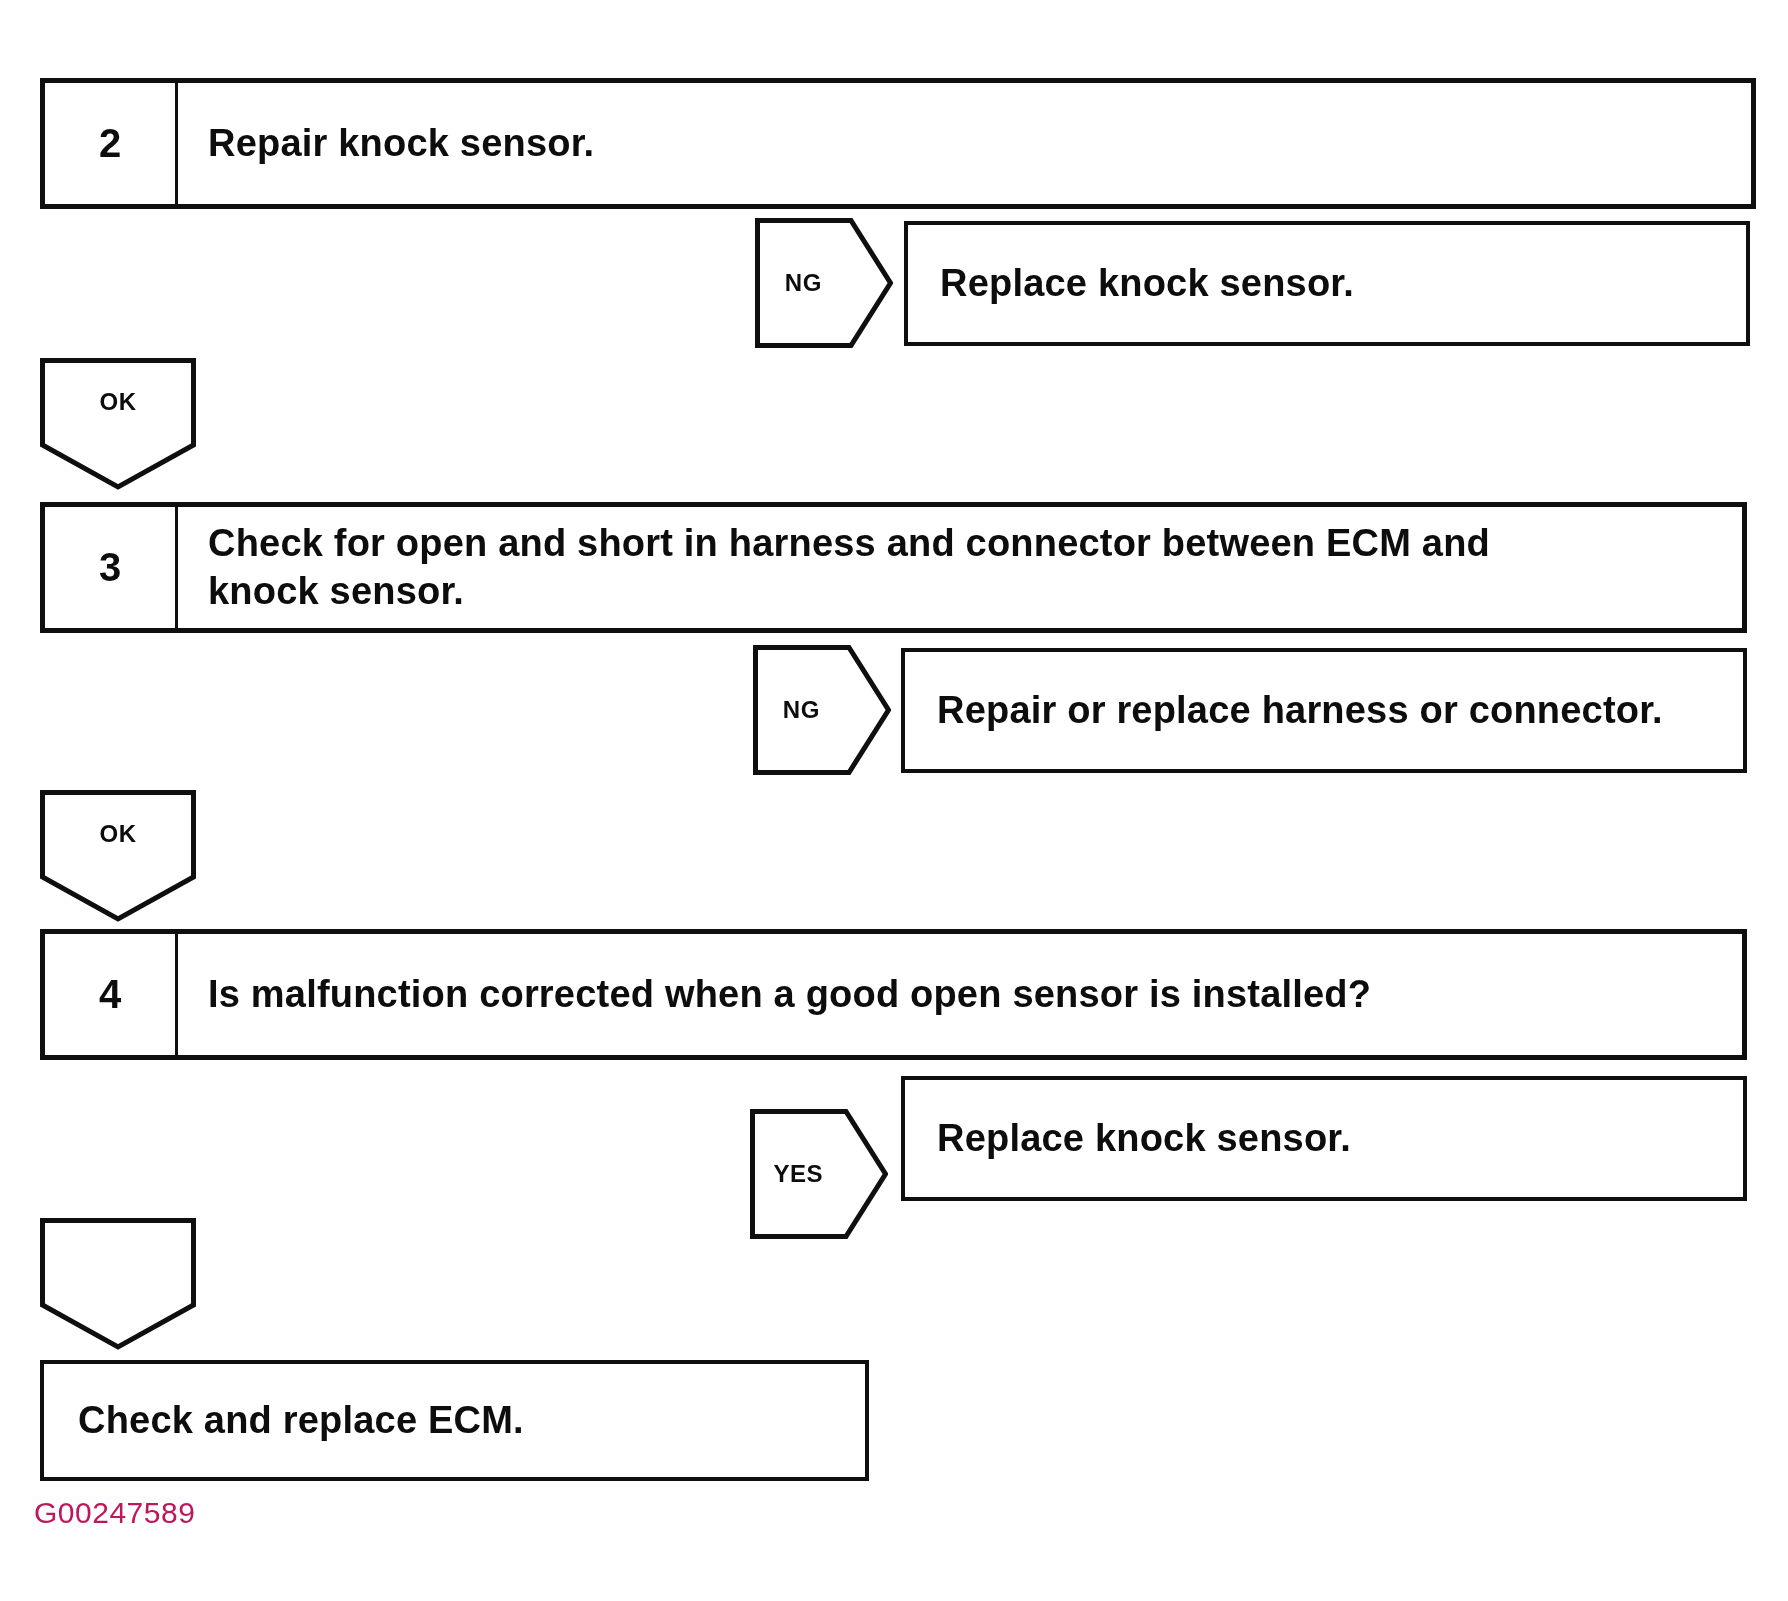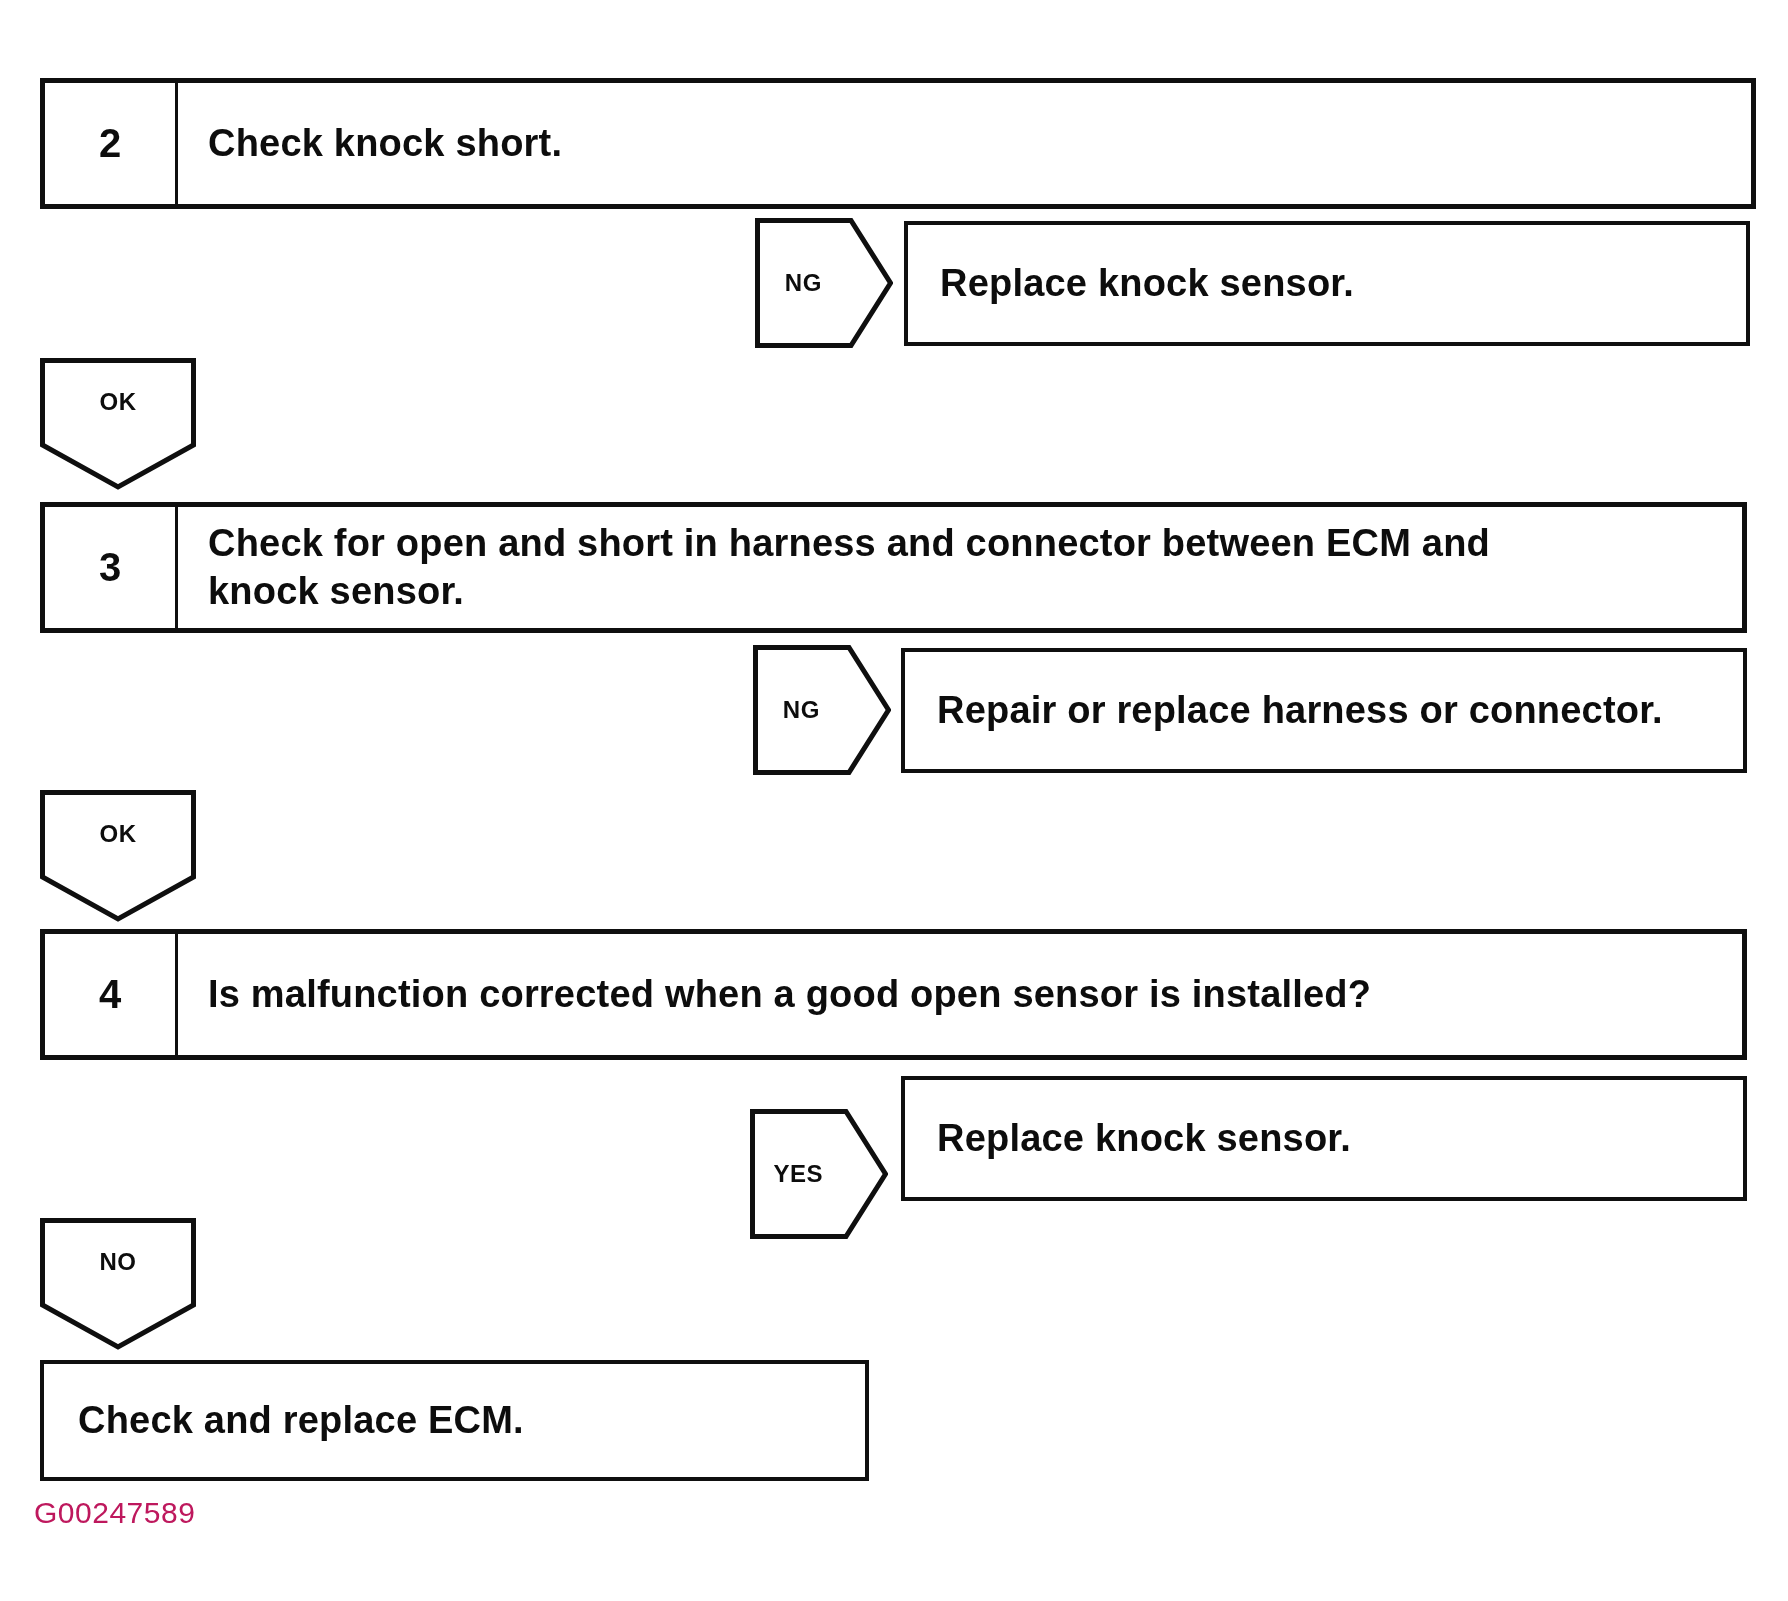--- a/index.html
+++ b/index.html
@@ -104,21 +104,21 @@
 </head>
 <body>
 
 <div class="canvas">
 
   <div class="step-box" style="left:40px; top:78px; width:1716px; height:131px;">
     <div class="num-cell">
       <span>2</span>
     </div>
     <div class="step-text">
-      <span class="inner">Check knock short.</span>
+      <span class="inner">Repair knock sensor.</span>
     </div>
   </div>
 
   <div class="pent pent-right" style="left:755px; top:218px; width:138px; height:130px;">
     <svg viewBox="0 0 138 130" preserveAspectRatio="none">
       <polygon points="2.5,2.5 96,2.5 135.5,65 96,127.5 2.5,127.5" fill="#ffffff" stroke="#0f0f0f" stroke-width="5"></polygon>
     </svg>
     <div class="lbl">NG</div>
   </div>
   <div class="result-box" style="left:904px; top:221px; width:846px; height:125px;">
@@ -174,21 +174,20 @@
     <div class="lbl">YES</div>
   </div>
   <div class="result-box" style="left:901px; top:1076px; width:846px; height:125px;">
     <span>Replace knock sensor.</span>
   </div>
 
   <div class="pent pent-down" style="left:40px; top:1218px; width:156px; height:132px;">
     <svg viewBox="0 0 156 132" preserveAspectRatio="none">
       <polygon points="2.5,2.5 153.5,2.5 153.5,87 78,129 2.5,87" fill="#ffffff" stroke="#0f0f0f" stroke-width="5"></polygon>
     </svg>
-    <div class="lbl">NO</div>
   </div>
 
   <div class="terminal-box" style="left:40px; top:1360px; width:829px; height:121px;">
     <span>Check and replace ECM.</span>
   </div>
 
   <div class="caption" style="left:34px; top:1496px;">G00247589</div>
 
 </div>
 

